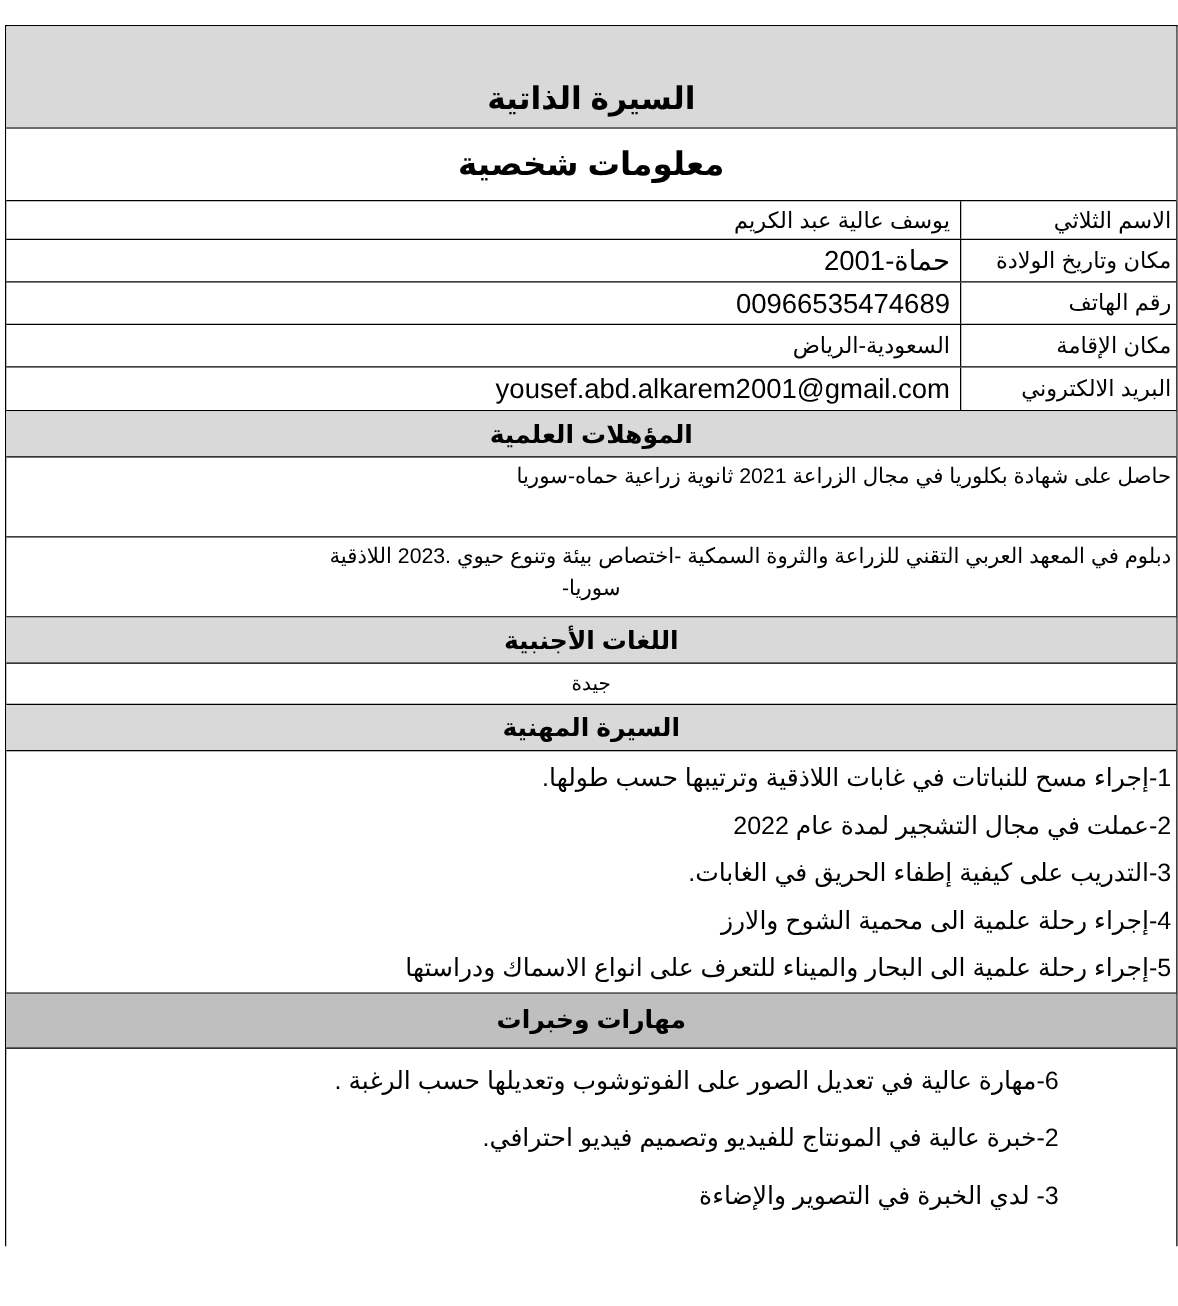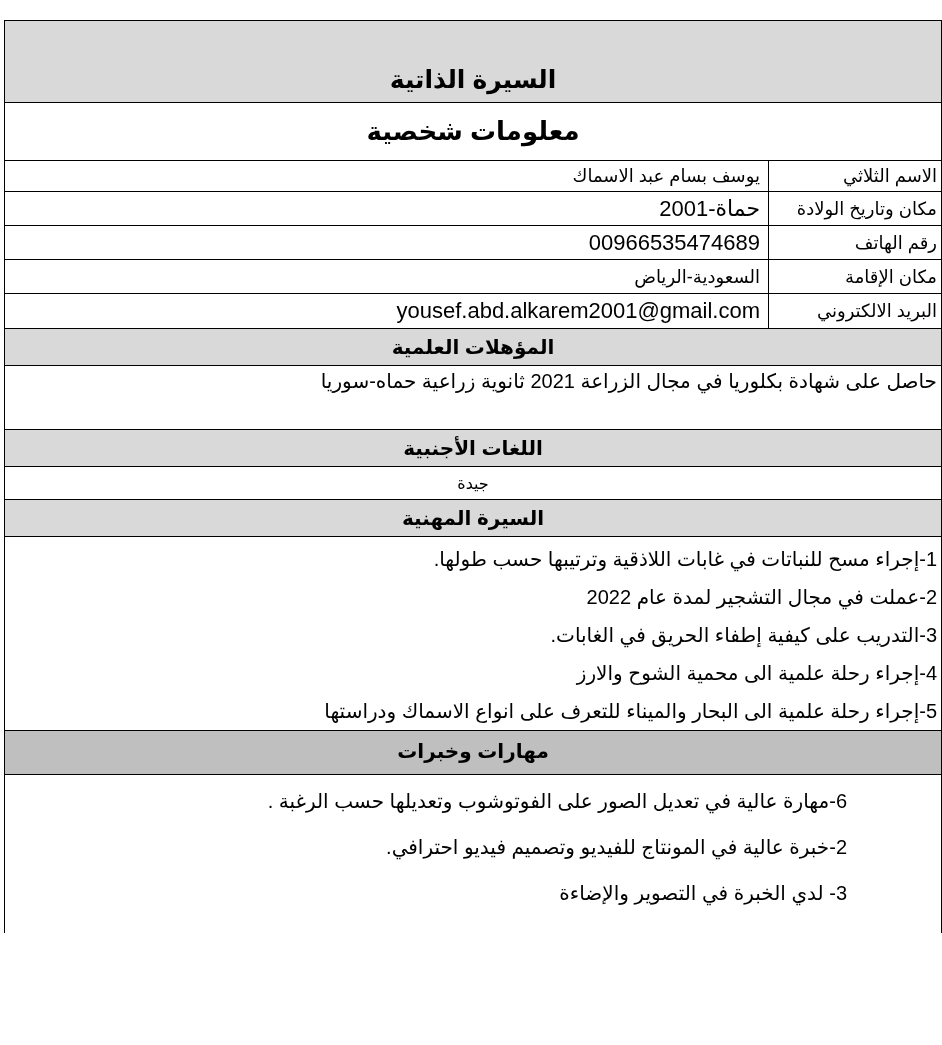--- a/index.html
+++ b/index.html
@@ -25,21 +25,21 @@
   .kv .v { flex: 1; padding: 0 8px; display: flex; align-items: center; justify-content: flex-start; white-space: nowrap; }
   .kv .v.big { font-size: 22px; }
   .kv .v.center { justify-content: center; font-size: 16px; }
   .kv .k.small { font-size: 16px; }
   .r-name { height: 31px; }
   .r-birth { height: 34px; }
   .r-phone { height: 34px; }
   .r-res { height: 34px; }
   .r-mail { height: 35px; }
   .r-lang { height: 33px; }
-  .para { font-size: 20px; padding: 2px 4px 0 4px; line-height: 26px; }
+  .para { font-size: 17px; padding: 2px 4px 0 4px; line-height: 26px; }
   .q1 { height: 64px; }
   .q2 { height: 64px; text-align: center; }
   .q2 span { display: block; text-align: right; }
   .list { padding: 6px 4px 0 4px; font-size: 20px; }
   .list .item { height: 38px; line-height: 32px; white-space: nowrap; }
   .career { height: 194px; }
   .skills { height: 158px; padding-right: 94px; padding-top: 8px; box-sizing: border-box; }
   .skills .item { height: 46px; line-height: 36px; }
 </style>
 </head>
@@ -50,21 +50,21 @@
   <div class="row hdr title">
     <span>السيرة الذاتية</span>
   </div>
 
   <div class="row hdr sub">
     <span>معلومات شخصية</span>
   </div>
 
   <div class="row kv r-name">
     <div class="k">الاسم الثلاثي</div>
-    <div class="v">يوسف بسام عبد الاسماك</div>
+    <div class="v">يوسف عالية عبد الكريم</div>
   </div>
   <div class="row kv r-birth">
     <div class="k">مكان وتاريخ الولادة</div>
     <div class="v big">حماة-2001</div>
   </div>
   <div class="row kv r-phone">
     <div class="k">رقم الهاتف</div>
     <div class="v big">00966535474689</div>
   </div>
   <div class="row kv r-res">
@@ -74,20 +74,24 @@
   <div class="row kv r-mail">
     <div class="k">البريد الالكتروني</div>
     <div class="v big">yousef.abd.alkarem2001@gmail.com</div>
   </div>
 
   <div class="row hdr sec">
     <span>المؤهلات العلمية</span>
   </div>
   <div class="row para q1">
     <span>حاصل على شهادة بكلوريا في مجال الزراعة 2021 ثانوية زراعية حماه-سوريا</span>
+  </div>
+  <div class="row para q2">
+    <span>دبلوم في المعهد العربي التقني للزراعة والثروة السمكية -اختصاص بيئة وتنوع حيوي .2023 اللاذقية</span>
+    <div>سوريا-</div>
   </div>
 
   <div class="row hdr sec">
     <span>اللغات الأجنبية</span>
   </div>
   <div class="row kv r-lang">
     <div class="v center">جيدة</div>
   </div>
 
   <div class="row hdr sec">

